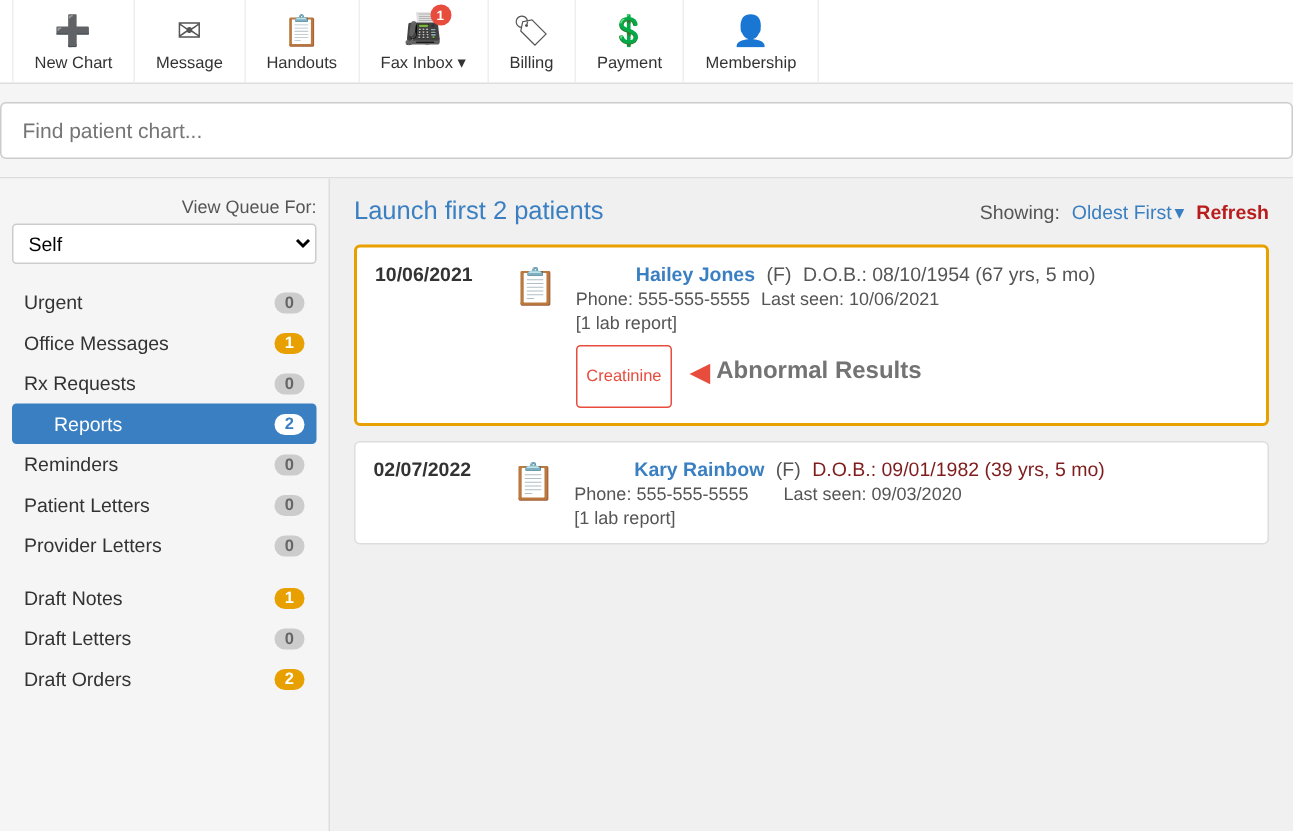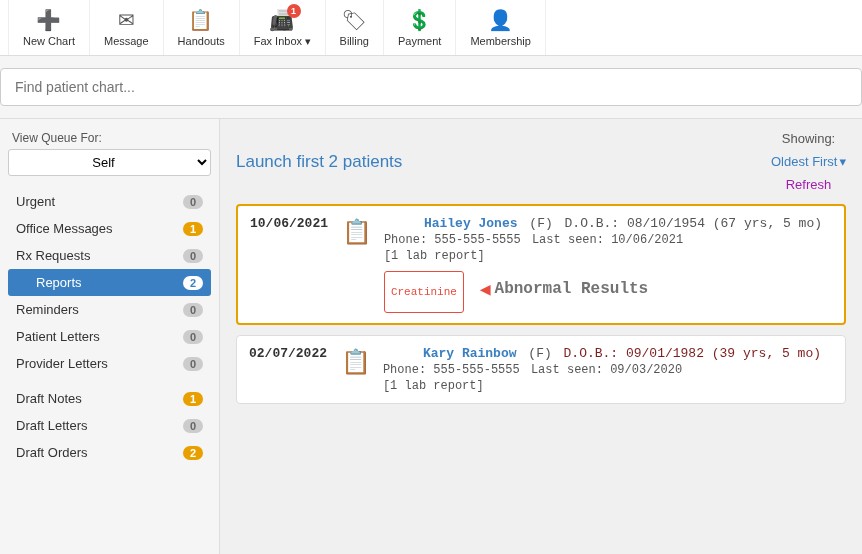--- a/index.html
+++ b/index.html
@@ -79,30 +79,30 @@
       background: #f5f5f5;
       border-right: 1px solid #ddd;
       padding: 12px 8px;
       flex-shrink: 0;
     }
     .sidebar-label {
       font-size: 12px;
       color: #555;
       margin-bottom: 4px;
       padding-left: 4px;
+      text-align: right;
     }
     .sidebar-select {
       width: 100%;
       padding: 4px 6px;
       font-size: 13px;
       border: 1px solid #ccc;
       border-radius: 3px;
       background: #fff;
       margin-bottom: 12px;
-      text-align: center;
     }
     .sidebar-item {
       display: flex;
       align-items: center;
       justify-content: space-between;
       padding: 6px 8px;
       border-radius: 3px;
       cursor: pointer;
       color: #333;
     }
@@ -147,46 +147,45 @@
       font-size: 17px;
       text-decoration: none;
     }
     .showing-area {
       margin-left: auto;
       display: flex;
       align-items: center;
       gap: 8px;
       font-size: 13px;
       color: #555;
-      flex-direction: column;
     }
     .showing-dropdown {
       color: #3a7fc1;
       cursor: pointer;
       display: flex;
       align-items: center;
       gap: 2px;
     }
     .refresh-link {
-      color: #a21caf;
-      cursor: pointer;
-      font-size: 13px;
+      color: #b91c1c;
+      cursor: pointer;
+      font-size: 13px;
+      font-weight: bold;
     }
 
     
     .patient-card {
       background: #fff;
       border: 1px solid #ddd;
       border-radius: 4px;
       padding: 10px 12px;
       margin-bottom: 10px;
       display: flex;
       gap: 12px;
       align-items: flex-start;
-      font-family: Liberation Mono, monospace;
     }
     .patient-card.highlighted {
       border: 2px solid #e8a000;
     }
     .card-date {
       font-weight: bold;
       font-size: 13px;
       color: #333;
       min-width: 80px;
     }
@@ -368,20 +367,20 @@
       <div class="card-body">
         <div>
           <span class="card-name">
             <span>Kary Rainbow</span>
           </span>
           <span style="color:#555; margin-left:4px;">(F)</span>
           <span style="color:#7f1d1d; margin-left:4px;">D.O.B.: 09/01/1982 (39 yrs, 5 mo)</span>
         </div>
         <div class="card-info">
           <span>Phone: 555-555-5555</span>
-          <span style="margin-left:4px;">Last seen: 09/03/2020</span>
+          <span style="margin-left:20px;">Last seen: 09/03/2020</span>
         </div>
         <div class="card-lab">[1 lab report]</div>
       </div>
     </div>
 
   </div>
 </div>
 
 </body></html>

